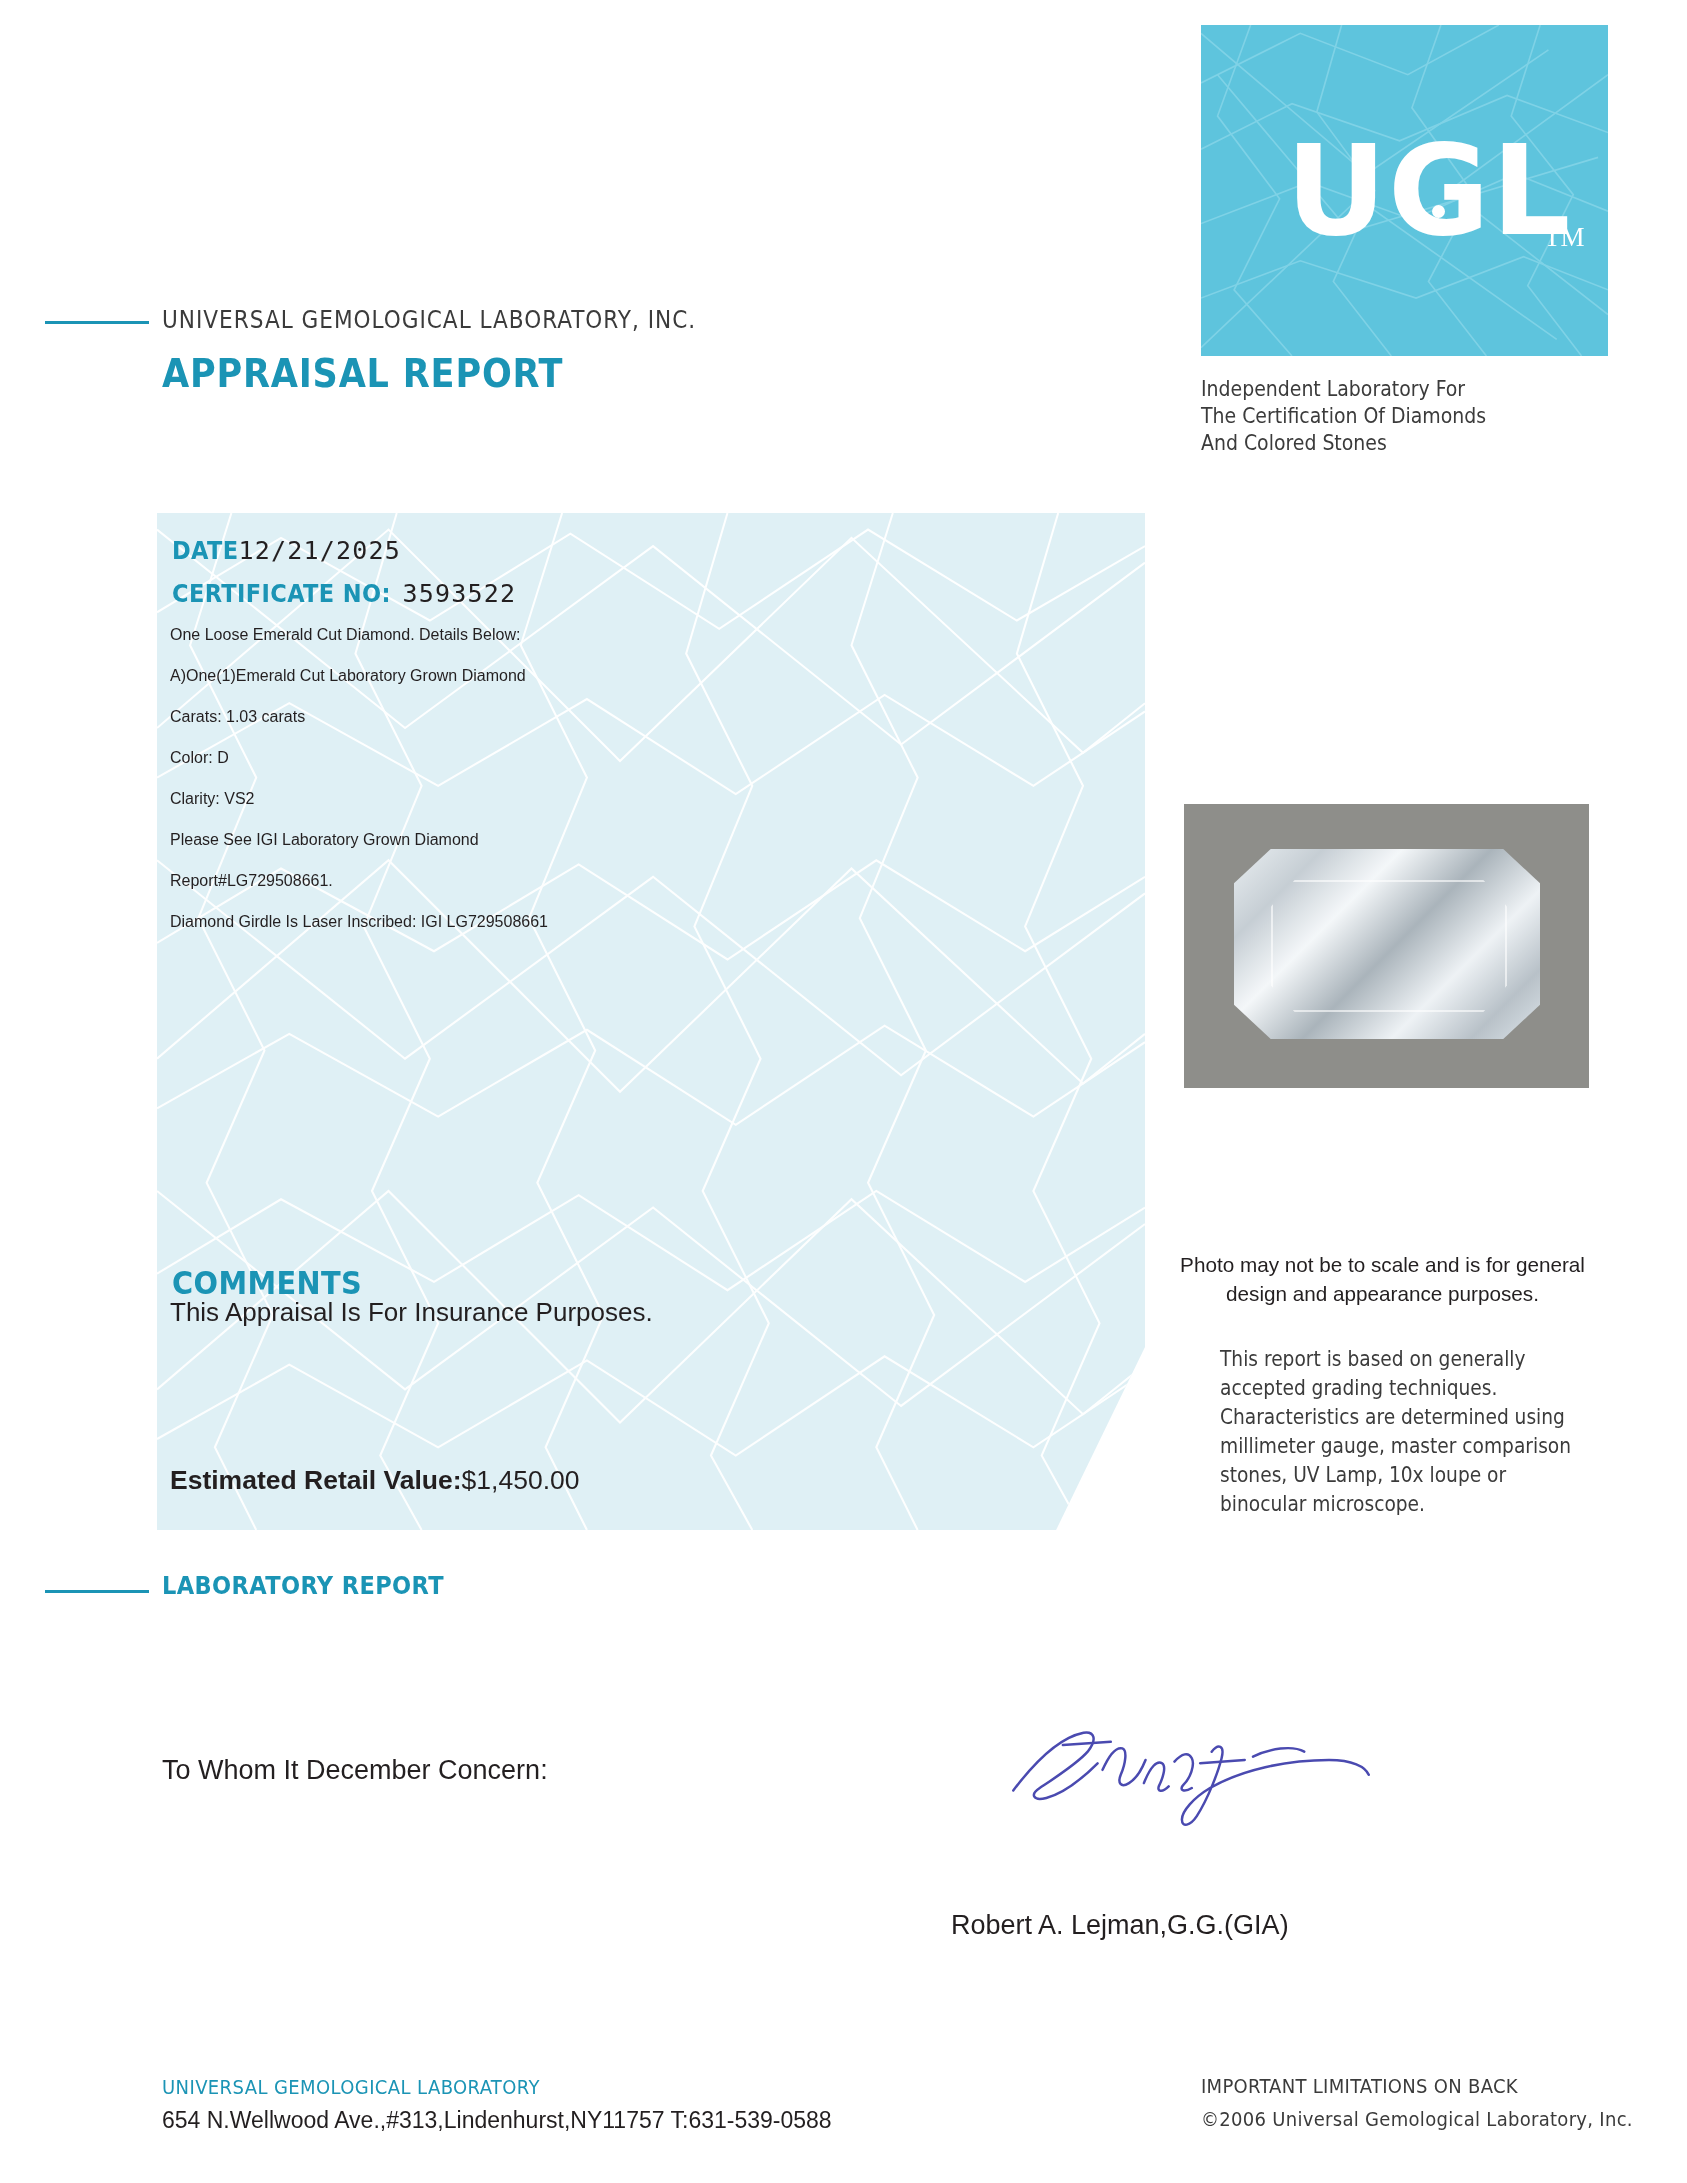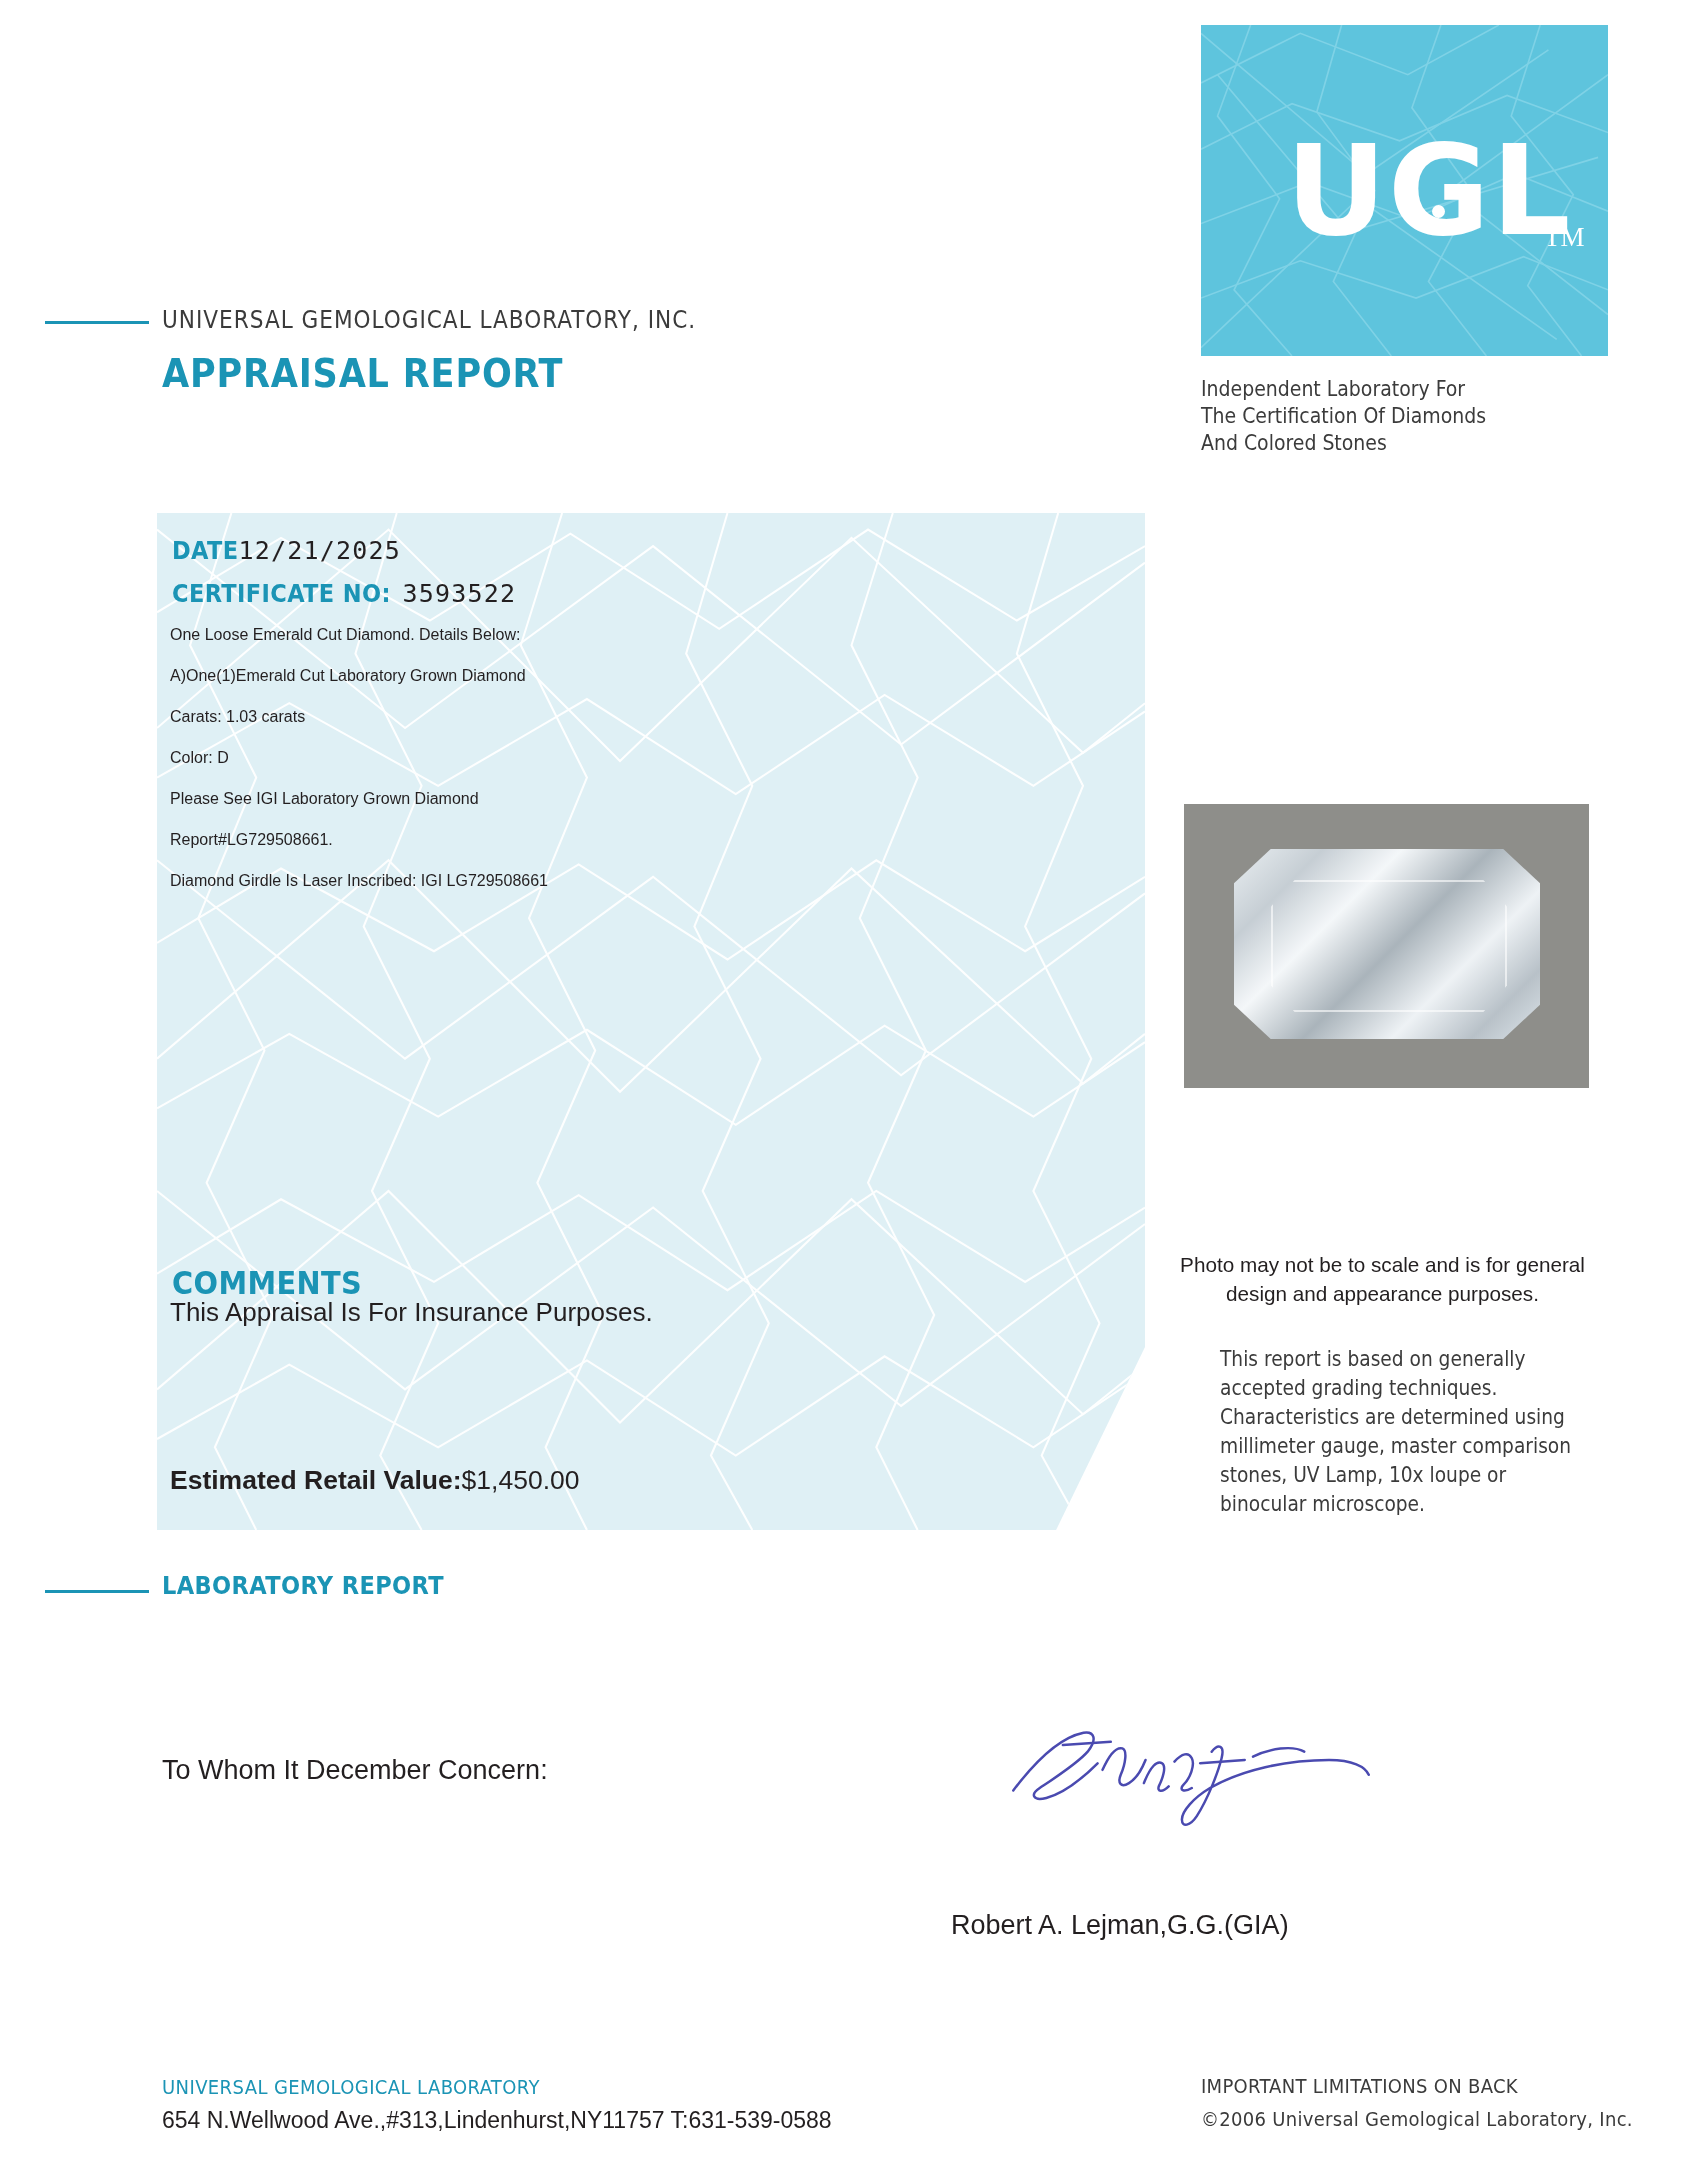--- a/index.html
+++ b/index.html
@@ -377,20 +377,21 @@
 <div class="row-cert">
   <span class="field-label">CERTIFICATE NO:</span>
   <span class="val">3593522</span>
 </div>
 
 <div class="details">
   <div>One Loose Emerald Cut Diamond. Details Below:</div>
   <div>A)One(1)Emerald Cut Laboratory Grown Diamond</div>
   <div>Carats: 1.03 carats</div>
   <div>Color: D</div>
+  <div>Clarity: VS2</div>
   <div>Please See IGI Laboratory Grown Diamond</div>
   <div>Report#LG729508661.</div>
   <div>Diamond Girdle Is Laser Inscribed: IGI LG729508661</div>
 </div>
 
 <div class="comments-label field-label">COMMENTS</div>
 <div class="comments-text">This Appraisal Is For Insurance Purposes.</div>
 
 <div class="retail">
   <b>Estimated Retail Value:</b><span>$1,450.00</span>

